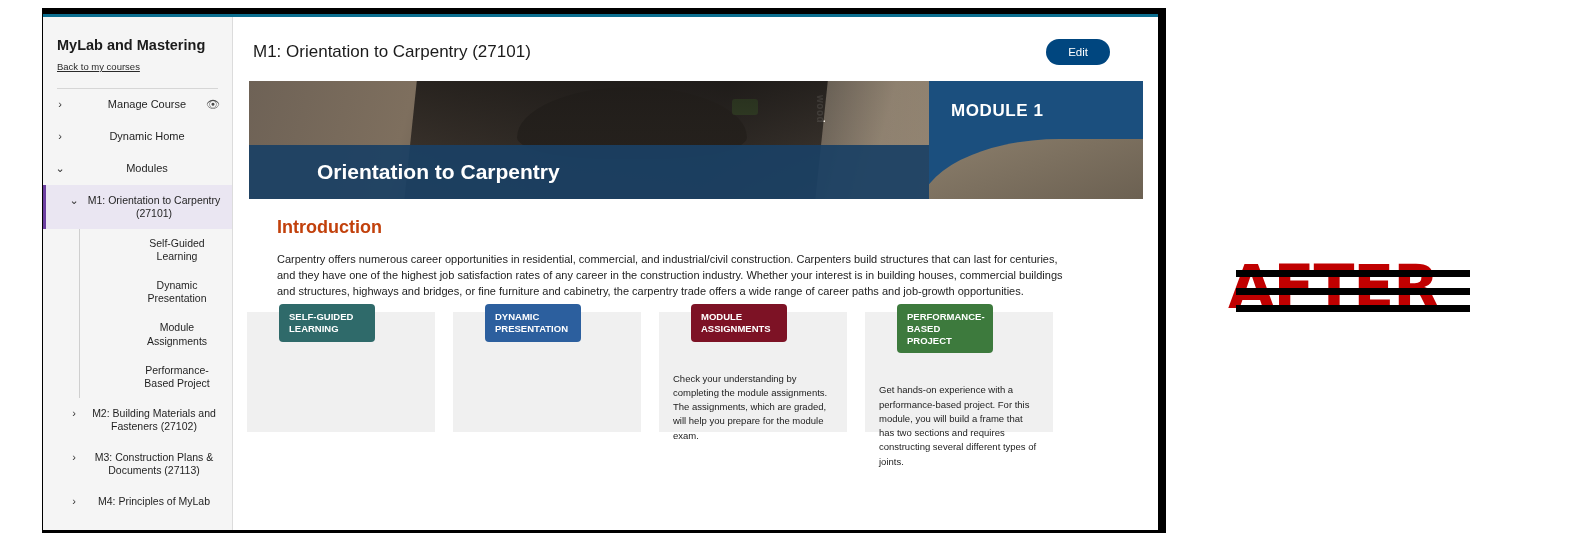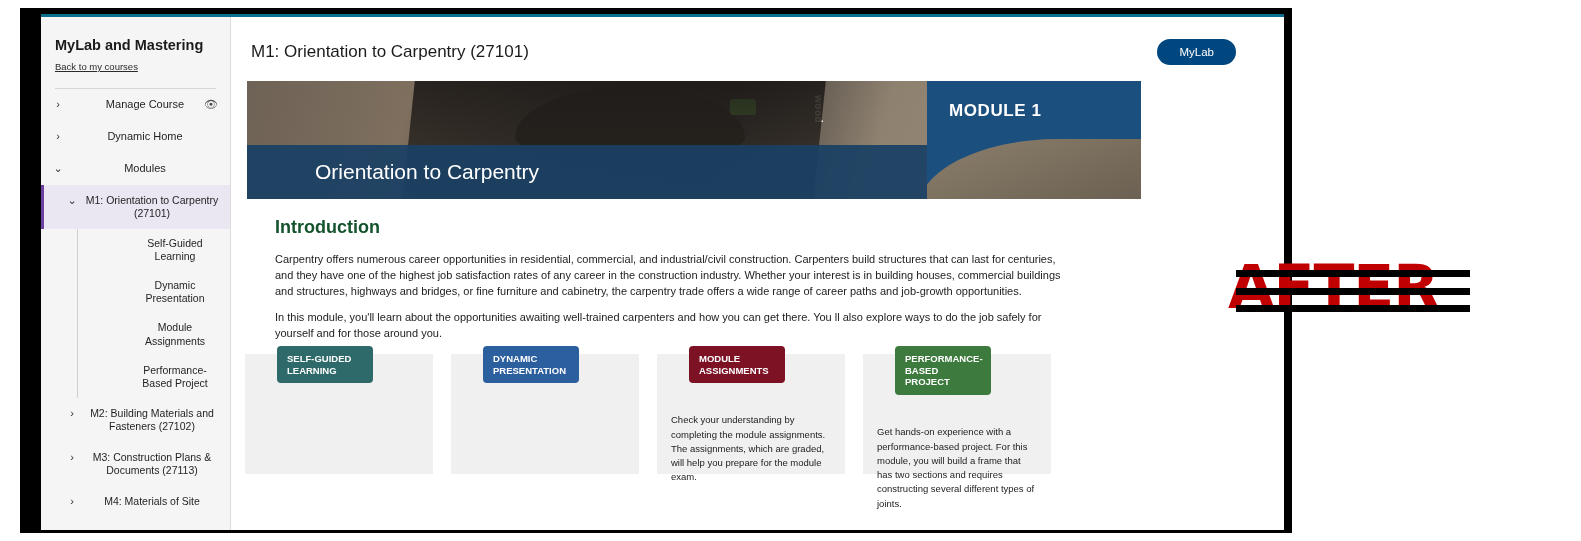--- a/index.html
+++ b/index.html
@@ -11,27 +11,27 @@
     width: 1581px;
     height: 541px;
     font-family: "Liberation Sans", sans-serif;
     overflow: hidden;
     position: relative;
   }
 
   
   #screen-frame {
     position: absolute;
-    left: 20px;
+    left: 42px;
     top: 8px;
-    width: 1272px;
+    width: 1124px;
     height: 525px;
     background: #000000;
     box-sizing: border-box;
-    padding: 6px 8px 6px 21px;
+    padding: 6px 8px 6px 1px;
   }
   #browser-window {
     position: relative;
     width: 100%;
     height: 100%;
     background: #ffffff;
     overflow: hidden;
     border-top: 3px solid #0b6e8f;
   }
 
@@ -235,31 +235,31 @@
     bottom: 0;
     width: 680px;
     height: 54px;
     background: rgba(26, 64, 100, 0.92);
     display: flex;
     align-items: center;
   }
   #banner-strip-text {
     color: #ffffff;
     font-size: 21px;
-    font-weight: normal;
+    font-weight: bold;
     margin-left: 68px;
   }
 
   
   #content-body {
     padding: 18px 0 0 44px;
     width: 840px;
   }
   #intro-heading {
-    color: #14532d;
+    color: #c2410c;
     font-size: 18px;
     font-weight: bold;
     margin: 0 0 14px 0;
   }
   .para {
     font-size: 11px;
     color: #222222;
     line-height: 1.45;
     margin: 0 0 10px 0;
     max-width: 800px;
@@ -377,49 +377,48 @@
       <div class="nav-row level2">
         <span class="chev">›</span>
         <span class="nav-label">M2: Building Materials and Fasteners (27102)</span>
       </div>
       <div class="nav-row level2">
         <span class="chev">›</span>
         <span class="nav-label">M3: Construction Plans &amp; Documents (27113)</span>
       </div>
       <div class="nav-row level2">
         <span class="chev">›</span>
-        <span class="nav-label">M4: Materials of Site</span>
+        <span class="nav-label">M4: Principles of MyLab</span>
       </div>
     </div>
 
     <div id="main">
 
       <div id="page-header">
         <div id="page-title">M1: Orientation to Carpentry (27101)</div>
-        <button id="edit-button">MyLab</button>
+        <button id="edit-button">Edit</button>
       </div>
 
       <div id="banner">
         <div id="banner-photo">
           <div class="bn-helmet"></div>
           <div class="bn-green"></div>
           <div class="bn-wood-label">wood</div>
         </div>
         <div id="banner-right">
           <div id="module-badge">MODULE 1</div>
         </div>
         <div id="banner-strip">
           <div id="banner-strip-text">Orientation to Carpentry</div>
         </div>
       </div>
 
       <div id="content-body">
         <h2 id="intro-heading">Introduction</h2>
         <p class="para">Carpentry offers numerous career opportunities in residential, commercial, and industrial/civil construction. Carpenters build structures that can last for centuries, and they have one of the highest job satisfaction rates of any career in the construction industry. Whether your interest is in building houses, commercial buildings and structures, highways and bridges, or fine furniture and cabinetry, the carpentry trade offers a wide range of career paths and job-growth opportunities.</p>
-        <p class="para">In this module, you'll learn about the opportunities awaiting well-trained carpenters and how you can get there. You ll also explore ways to do the job safely for yourself and for those around you.</p>
       </div>
 
       <div id="cards">
         <div class="card">
           <div class="card-tag" style="background:#2f6a6a">SELF-GUIDED LEARNING</div>
         </div>
         <div class="card">
           <div class="card-tag" style="background:#2c5f9e">DYNAMIC PRESENTATION</div>
         </div>
         <div class="card">

